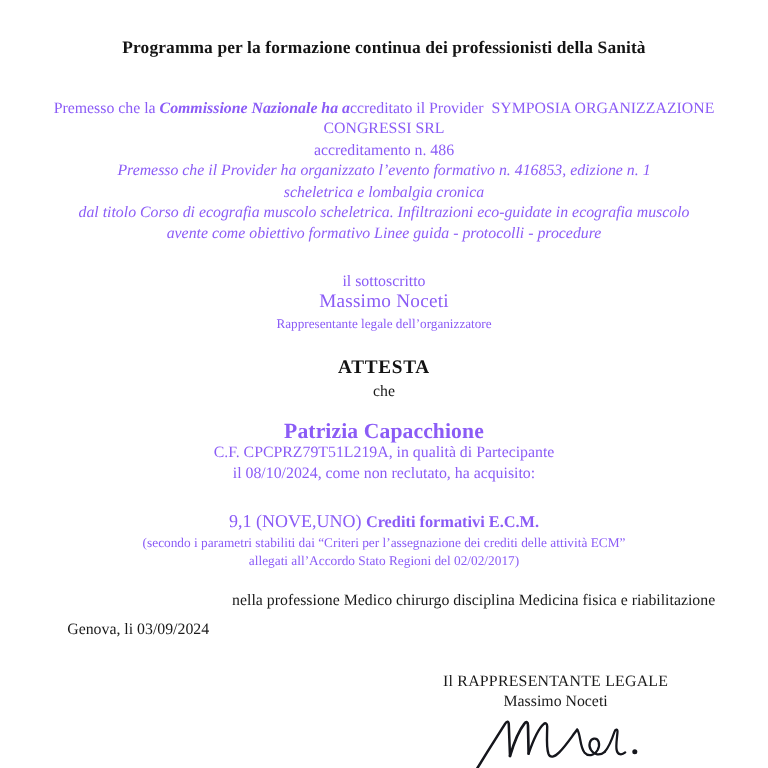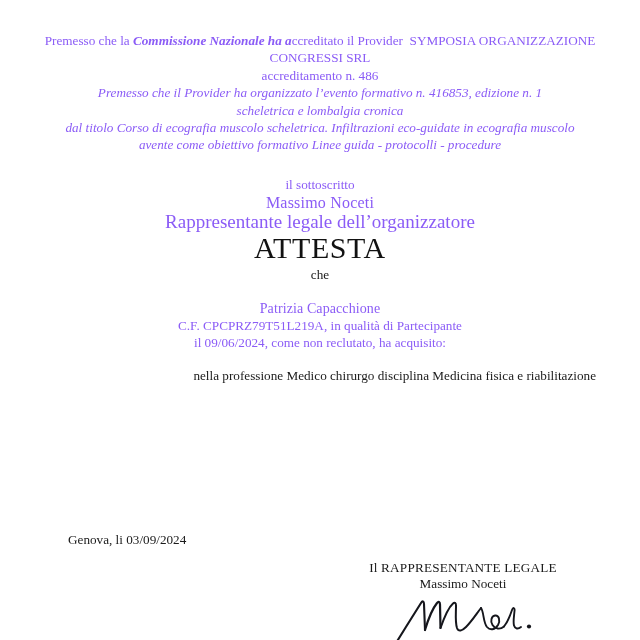--- a/index.html
+++ b/index.html
@@ -46,39 +46,40 @@
   .bi { font-weight: bold; font-style: italic; }
 
   .event-block { margin-top: 0px; font-style: italic; }
 
   .sotto-block { margin-top: 22px; }
   .name-mid {
     font-size: 16px;
     line-height: 20px;
     letter-spacing: 0.2px;
   }
-  .sotto-role { font-size: 19px; }
+  .sotto-role { font-size: 11px; }
 
   .attesta {
     text-align: center;
-    font-weight: normal;
-    font-size: 30px;
+    font-weight: bold;
+    font-size: 16px;
     letter-spacing: 0.6px;
+    margin-top: 18px;
     color: #121212;
   }
   .che {
     text-align: center;
     font-size: 13.2px;
     margin-top: 2px;
   }
 
   .recipient-block { margin-top: 17px; }
   .recipient-name {
-    font-weight: normal;
-    font-size: 14px;
+    font-weight: bold;
+    font-size: 18px;
     letter-spacing: 0.1px;
   }
 
   .credits-block { margin-top: 22px; }
   .credits-line {
     font-size: 15px;
     line-height: 19px;
   }
   .credits-line b { font-size: 13.6px; }
   .credits-note {
@@ -88,24 +89,23 @@
   }
 
   .profession {
     text-align: right;
     font-size: 13.2px;
     margin-top: 16px;
   }
 
   .place-date {
     position: absolute;
-    left: 68px;
+    left: 56px;
     top: 484px;
     font-size: 13.2px;
-    margin-top: 16px;
   }
 
   .signature-area {
     position: absolute;
     right: 52px;
     top: 528px;
     width: 250px;
     text-align: center;
   }
   .sig-role {
@@ -124,20 +124,21 @@
     justify-content: center;
     align-items: flex-start;
   }
   .sig-mark svg { display: block; }
 </style>
 </head>
 <body>
 
 <div class="page">
 
+  <div class="doc-title">Programma per la formazione continua dei professionisti della Sanità</div>
 
   <div class="block premise">
     <div class="line"><span>Premesso che la </span><span class="bi">Commissione Nazionale ha a</span><span>ccreditato il Provider  SYMPOSIA ORGANIZZAZIONE</span></div>
     <div class="line">CONGRESSI SRL</div>
     <div class="line">accreditamento n. 486</div>
   </div>
 
   <div class="block event-block">
     <div class="line">Premesso che il Provider ha organizzato l’evento formativo n. 416853, edizione n. 1</div>
     <div class="line">scheletrica e lombalgia cronica</div>
@@ -150,23 +151,28 @@
     <div class="name-mid">Massimo Noceti</div>
     <div class="sotto-role">Rappresentante legale dell’organizzatore</div>
   </div>
 
   <div class="attesta">ATTESTA</div>
   <div class="che">che</div>
 
   <div class="block recipient-block">
     <div class="recipient-name">Patrizia Capacchione</div>
     <div>C.F. CPCPRZ79T51L219A, in qualità di Partecipante</div>
-    <div>il 09/06/2024, come non reclutato, ha acquisito:</div>
+    <div>il 08/10/2024, come non reclutato, ha acquisito:</div>
   </div>
 
+  <div class="block credits-block">
+    <div class="credits-line"><span>9,1 (NOVE,UNO) </span><b>Crediti formativi E.C.M.</b></div>
+    <div class="credits-note">(secondo i parametri stabiliti dai “Criteri per l’assegnazione dei crediti delle attività ECM”</div>
+    <div class="credits-note">allegati all’Accordo Stato Regioni del 02/02/2017)</div>
+  </div>
 
   <div class="profession">nella professione Medico chirurgo disciplina Medicina fisica e riabilitazione</div>
 
   <div class="place-date">Genova, li 03/09/2024</div>
 
   <div class="signature-area">
     <div class="sig-role">Il RAPPRESENTANTE LEGALE</div>
     <div class="sig-name">Massimo Noceti</div>
     <div class="sig-mark">
       <svg width="150" height="52" viewBox="0 0 150 52" aria-hidden="true">

